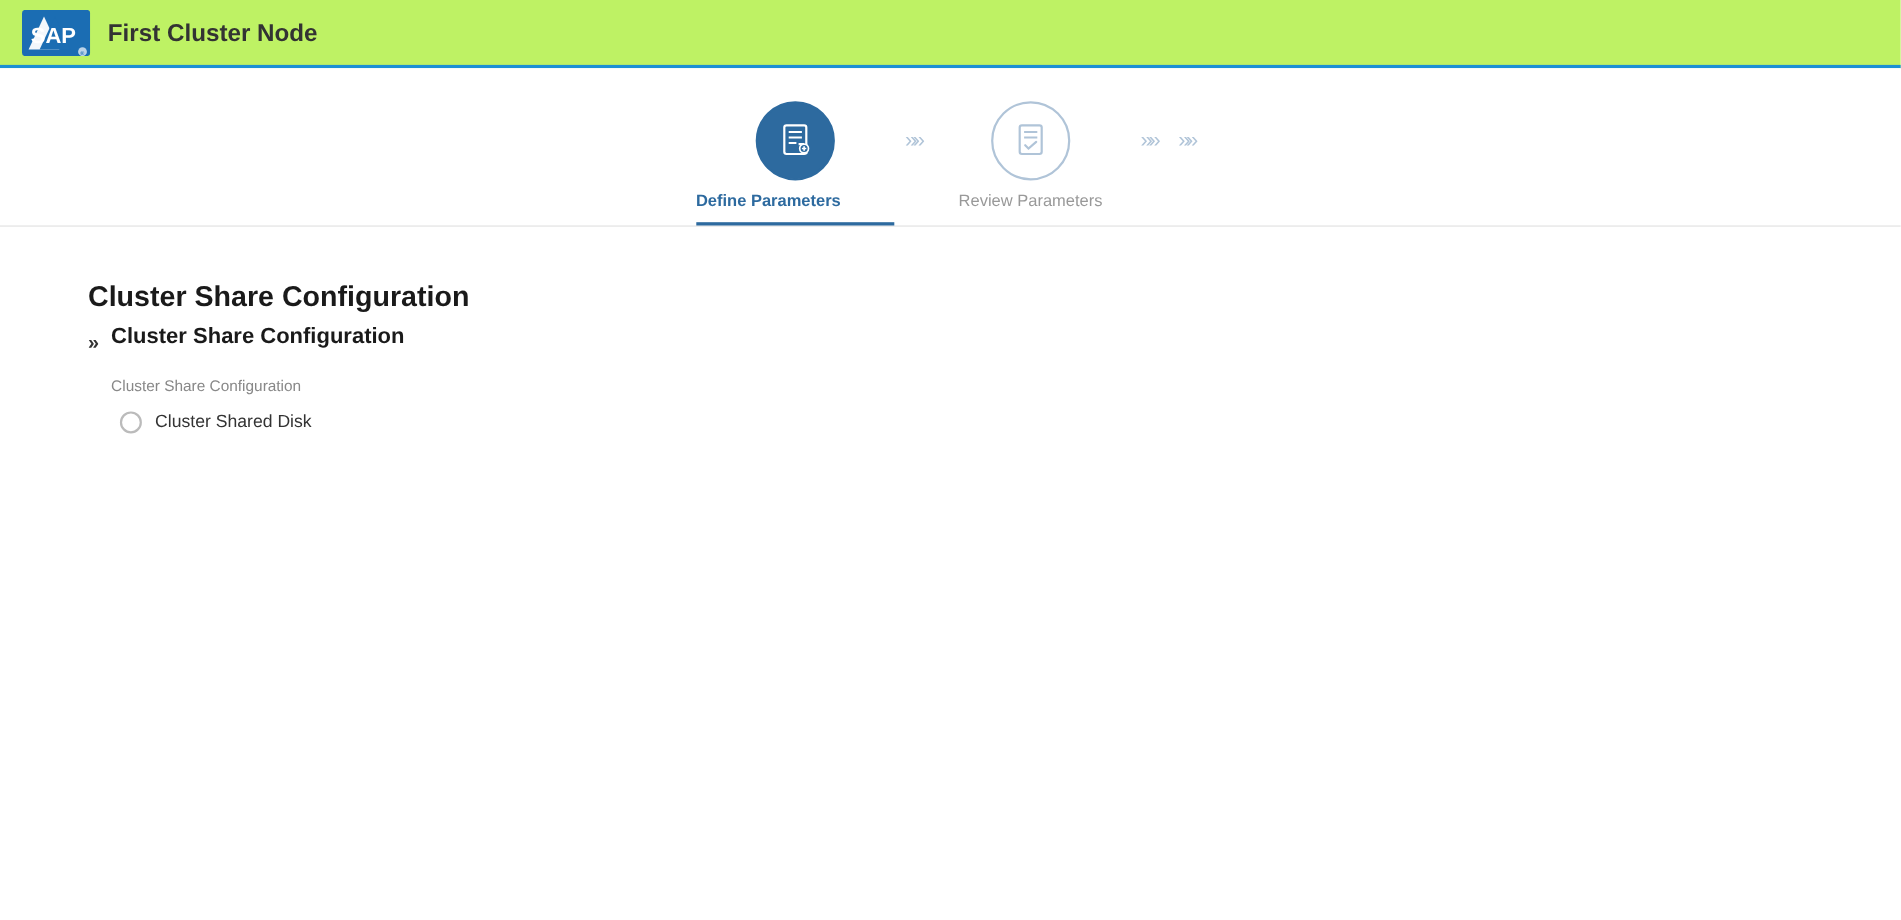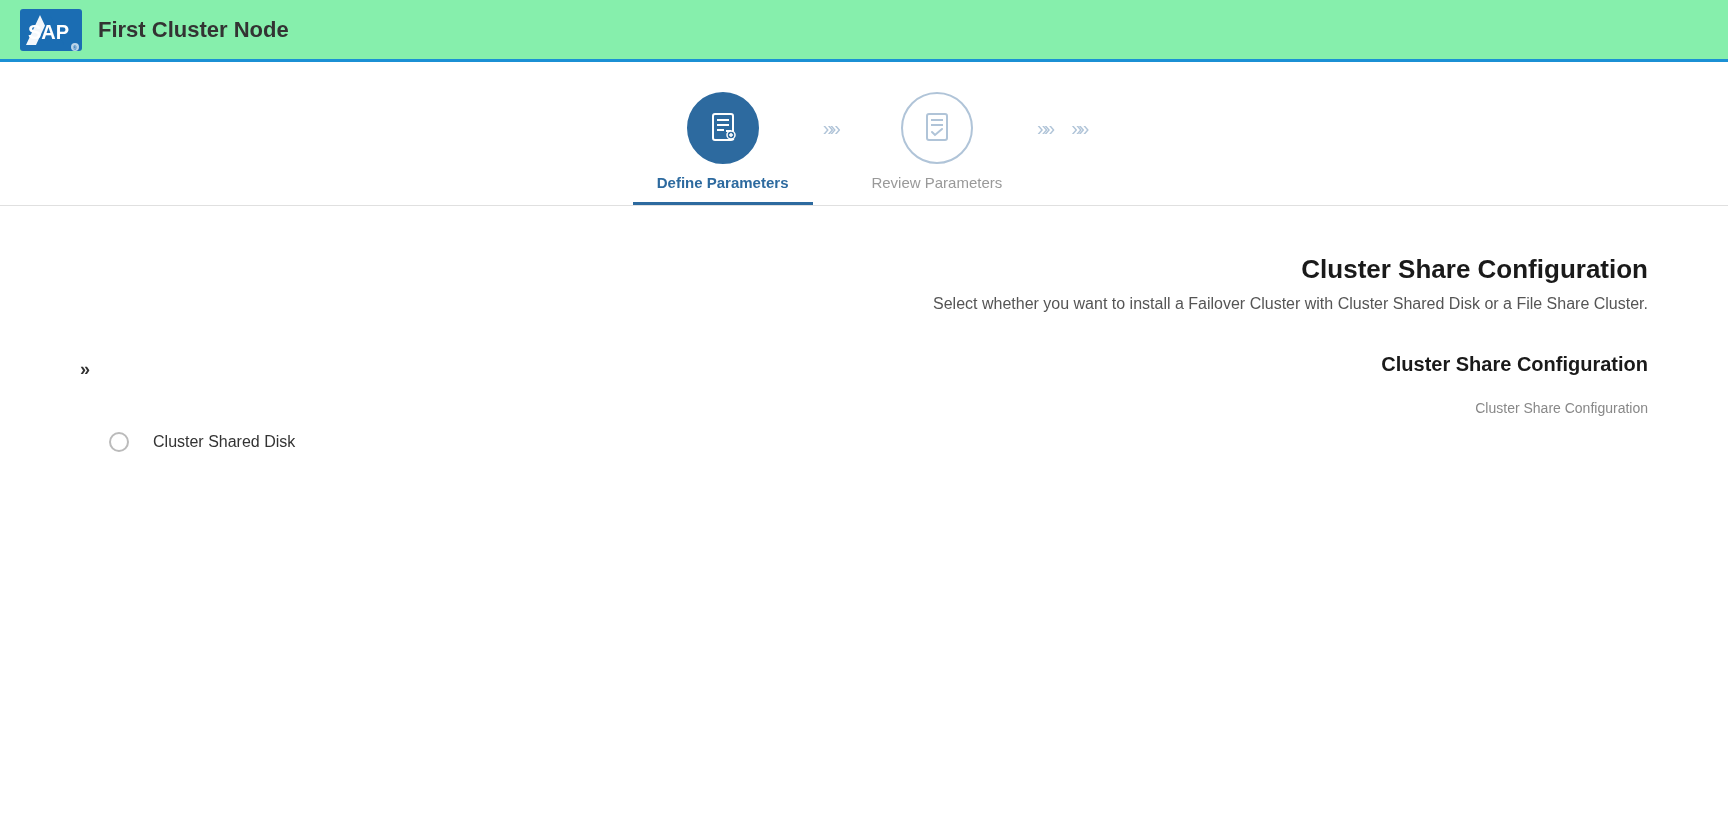--- a/index.html
+++ b/index.html
@@ -2,21 +2,21 @@
 <html><head>
   <meta charset="utf-8">
   <style>
     * { margin: 0; padding: 0; box-sizing: border-box; }
     body { font-family: '72', Arial, sans-serif; background: #fff; color: #333; width: 1728px; min-height: 836px; overflow-x: hidden; }
 
     
     .header {
       display: flex;
       align-items: center;
-      background: #86efac;
+      background: #bef264;
       border-bottom: 3px solid #1b90d4;
       padding: 0 20px;
       height: 62px;
     }
     .sap-logo {
       width: 62px;
       height: 42px;
       margin-right: 16px;
       flex-shrink: 0;
     }
@@ -61,34 +61,32 @@
       font-size: 15px;
       color: #999;
       padding-bottom: 14px;
     }
     .step-label.active {
       color: #2d6a9f;
       font-weight: 600;
       border-bottom: 3px solid #2d6a9f;
       padding-bottom: 11px;
       width: 100%;
-      text-align: center;
     }
     .step-arrow {
       font-size: 20px;
       color: #b0c4d8;
       margin: 0 10px;
       margin-bottom: 40px;
       letter-spacing: -4px;
     }
 
     
     .main-content {
       padding: 48px 80px 40px 80px;
-      text-align: right;
     }
     .page-title {
       font-size: 26px;
       font-weight: 700;
       color: #1a1a1a;
       margin-bottom: 10px;
     }
     .page-subtitle {
       font-size: 16px;
       color: #555;
@@ -124,21 +122,21 @@
     }
     .radio-group {
       display: flex;
       flex-direction: column;
       gap: 14px;
       margin-left: 8px;
     }
     .radio-item {
       display: flex;
       align-items: center;
-      gap: 24px;
+      gap: 12px;
       font-size: 16px;
       color: #333;
       cursor: pointer;
     }
     .radio-item.selected {
       border: 1.5px dashed #aaa;
       padding: 6px 14px;
       border-radius: 2px;
       width: fit-content;
     }
@@ -216,21 +214,20 @@
   <div class="step-arrow">»»</div>
 
 
   <div class="step-arrow">»»</div>
 
 
 </div>
 
 <div class="main-content">
   <h1 class="page-title">Cluster Share Configuration</h1>
-  <p class="page-subtitle">Select whether you want to install a Failover Cluster with Cluster Shared Disk or a File Share Cluster.</p>
 
   <div class="section">
     <div class="section-arrow">»</div>
     <div class="section-body">
       <h2 class="section-title">Cluster Share Configuration</h2>
       <p class="field-label">Cluster Share Configuration</p>
       <div class="radio-group">
 
         <div class="radio-item">
           <div class="radio-circle"></div>

